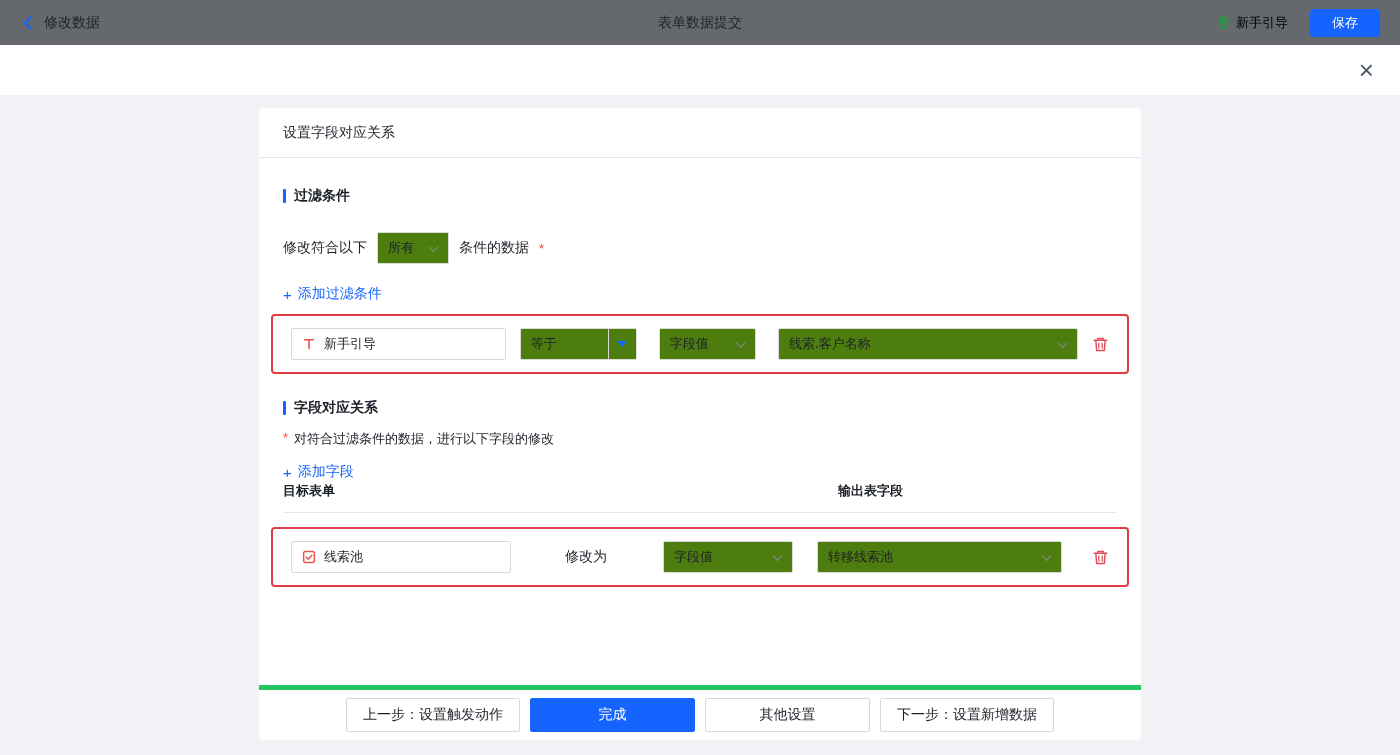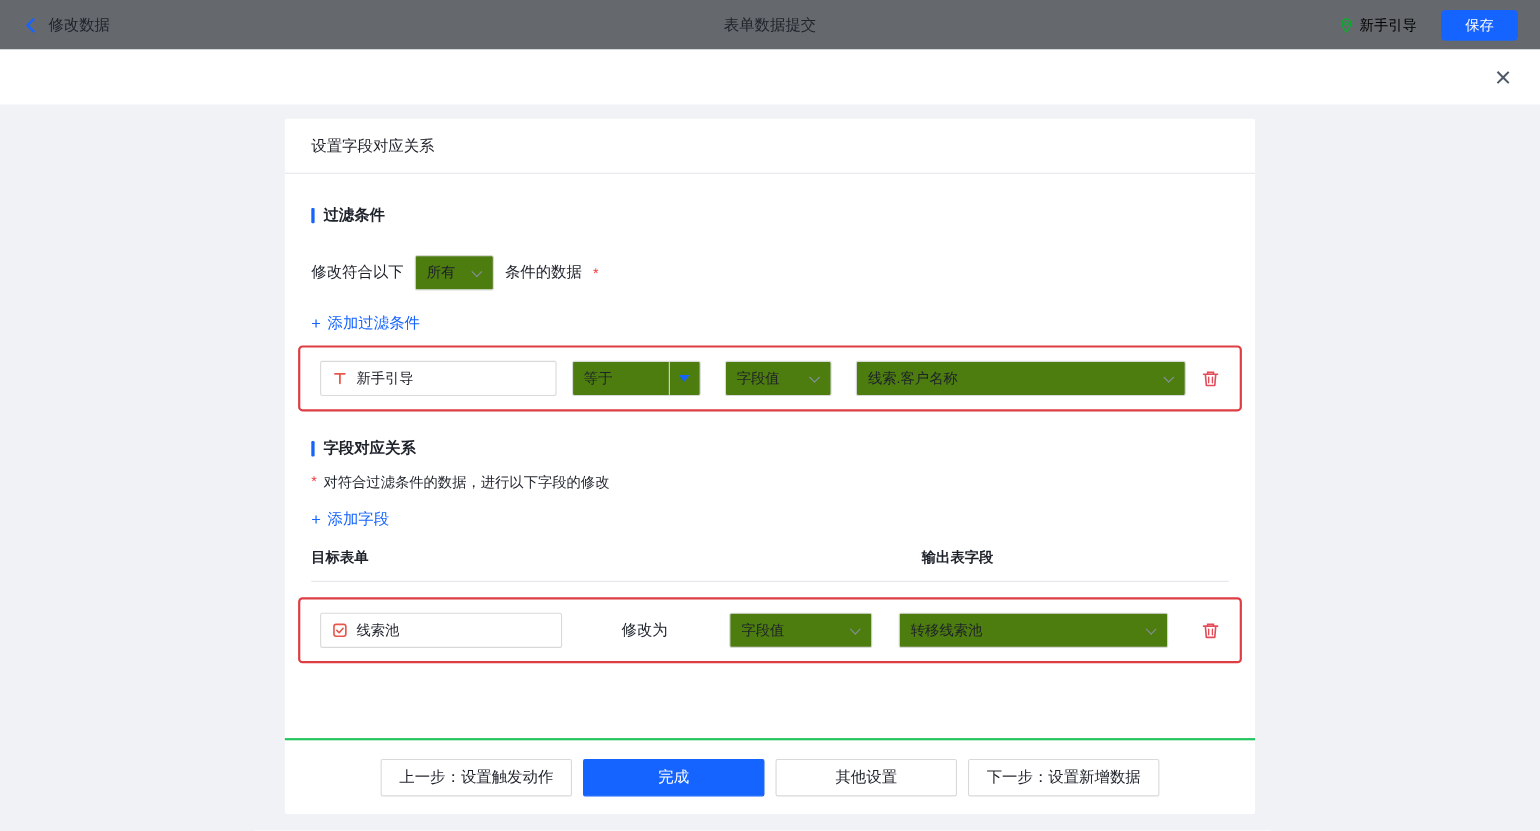--- a/index.html
+++ b/index.html
@@ -101,26 +101,26 @@
   .vt-select  { width:100px; margin-left:8px; }
   .val-select { width:308px; margin-left:8px; }
   .vt2-select { width:130px; }
   .val2-select{ width:245px; margin-left:10px; }
   .mod-label  { font-size:14px; margin:0 42px 0 40px; }
 
   .trash { margin-left:auto; cursor:pointer; display:flex; align-items:center; }
 
   .desc-row { margin-top:12px; display:flex; align-items:flex-start; gap:6px; font-size:13px; height:18px; }
 
-  .cols { margin-top:16px; display:flex; font-size:13px; font-weight:bold; height:18px; }
+  .cols { display:flex; font-size:13px; font-weight:bold; height:18px; }
   .cols .c1 { width:555px; }
   .cols-divider { margin-top:12px; border-bottom:1px solid #e5e6eb; }
 
   .panel-footer {
-    flex:none; height:69px; border-top:2px solid #22c55e;
+    flex:none; height:55px; border-top:5px solid #22c55e;
     display:flex; align-items:center; justify-content:center; gap:10px;
   }
   .btn {
     height:34px; min-width:165px; padding:0 16px; font-size:14px; color:#1d2129;
     background:#fff; border:1px solid #d9d9d9; border-radius:2px; cursor:pointer;
     font-family:"Liberation Sans","DejaVu Sans",sans-serif;
   }
   .btn.primary { background:#1664ff; border-color:#1664ff; color:#fff; }
 </style>
 </head>

